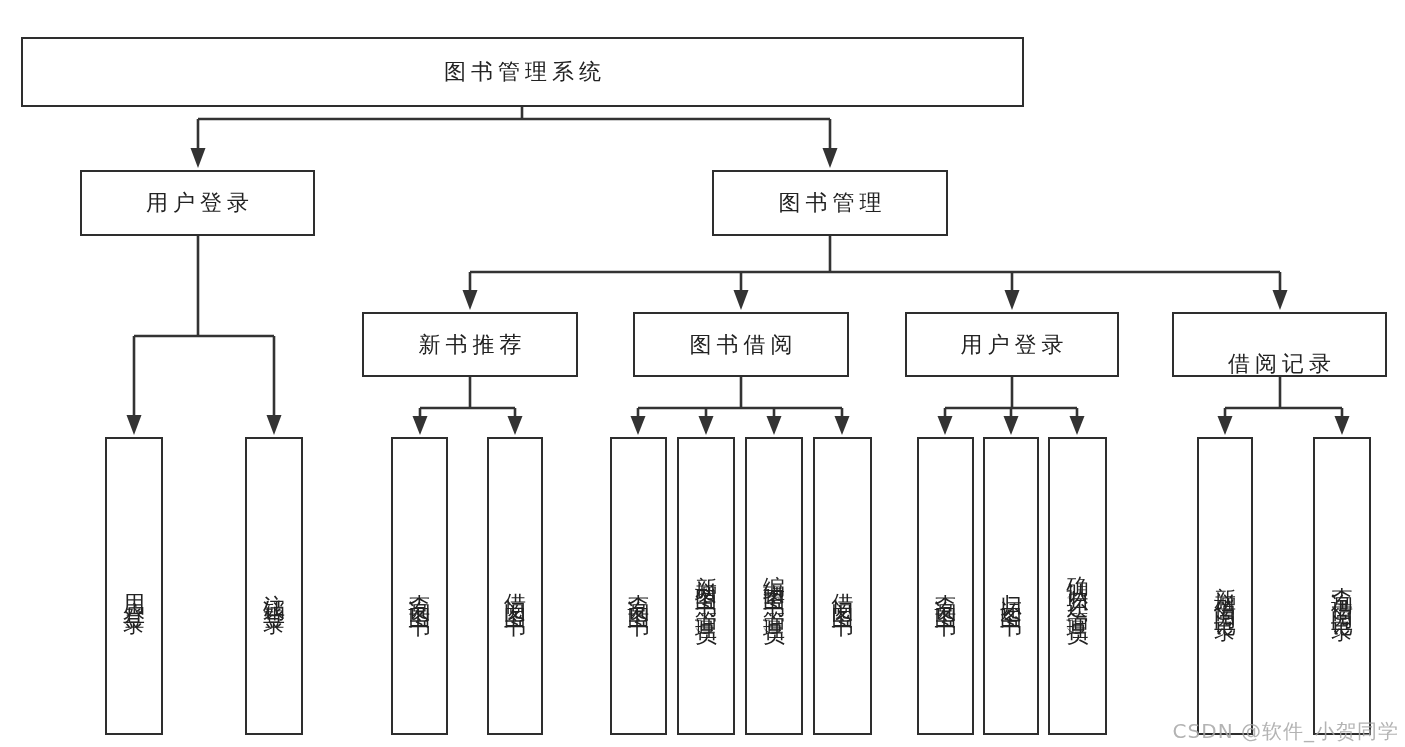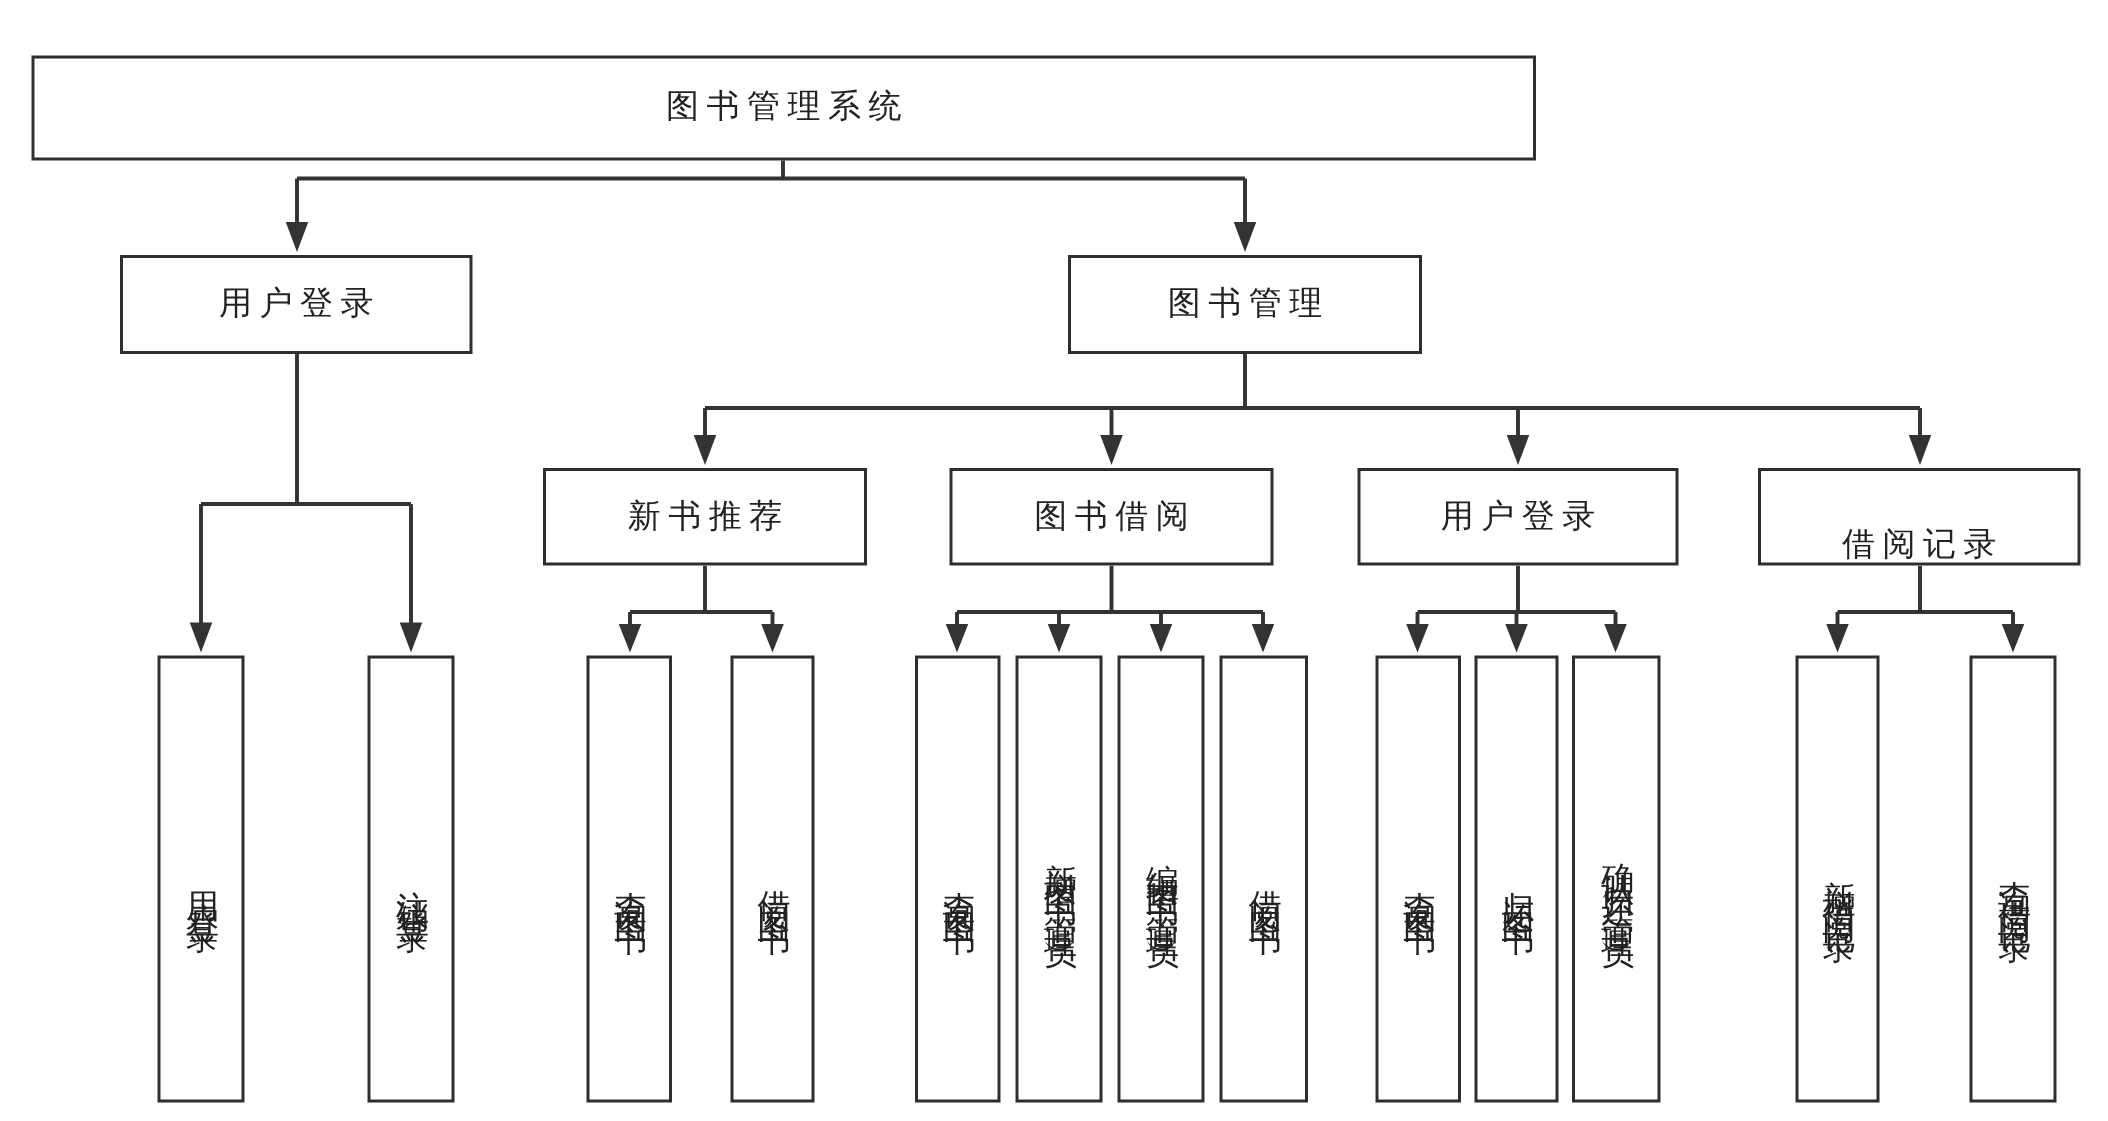--- a/index.html
+++ b/index.html
@@ -202,14 +202,15 @@
     <span class="lbl">确认归还（管理员）</span>
   </div>
 
   <div class="vnode" style="left:1197px; top:437px; width:56px; height:298px;">
     <span class="lbl">新增借阅记录</span>
   </div>
   <div class="vnode" style="left:1313px; top:437px; width:58px; height:298px;">
     <span class="lbl">查询借阅记录</span>
   </div>
 
+  <div class="watermark">CSDN @软件_小贺同学</div>
 
 </div>
 
 </body></html>

